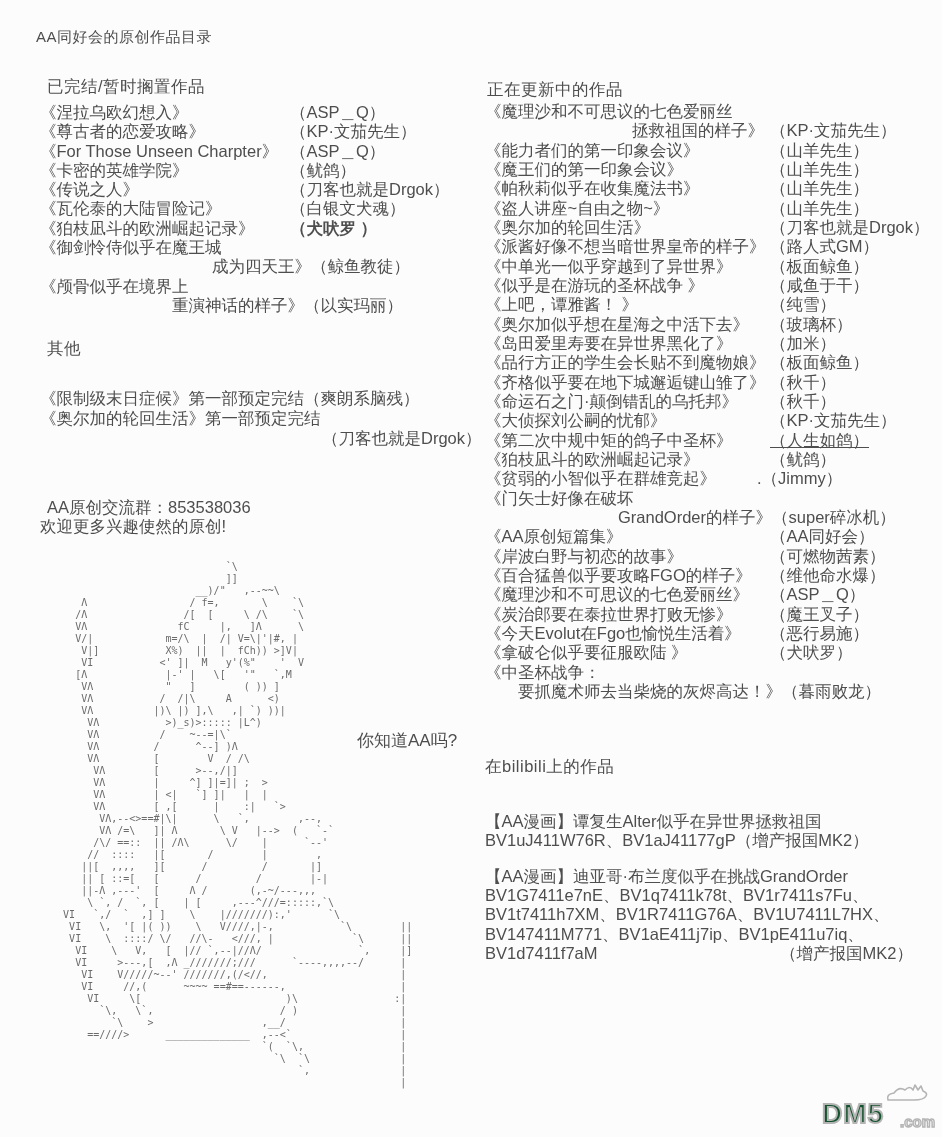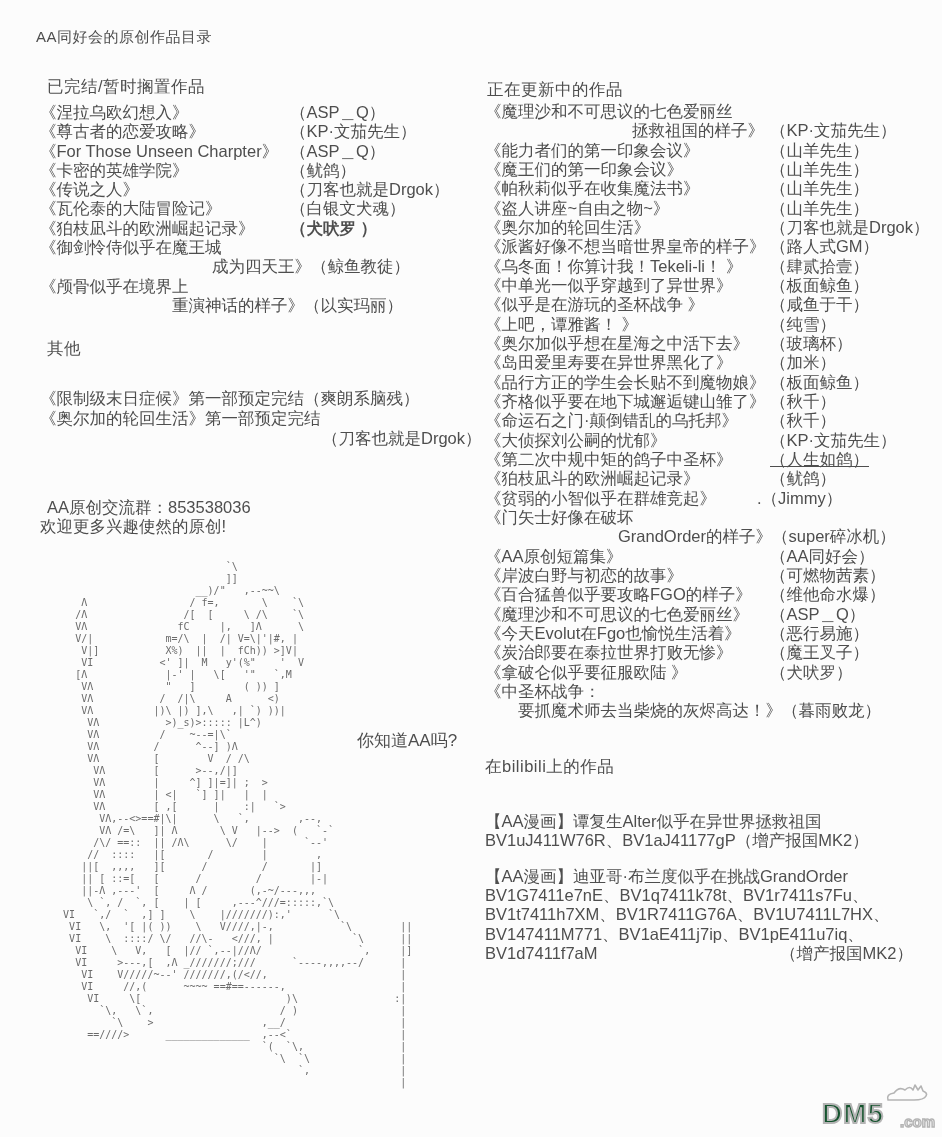--- a/index.html
+++ b/index.html
@@ -71,41 +71,40 @@
 <div class="abs section-header" style="left:487px;top:79px;">正在更新中的作品</div>
 <div class="list" id="updating-list" style="left:485px;top:102px;--lh:19.33px;">
     <div class="row"><span class="t">《魔理沙和不可思议的七色爱丽丝</span></div>
     <div class="row"><span class="t" style="padding-left: 147px;">拯救祖国的样子》</span><span class="a" style="left: 285px;">（KP·文茄先生）</span></div>
     <div class="row"><span class="t">《能力者们的第一印象会议》</span><span class="a" style="left: 285px;">（山羊先生）</span></div>
     <div class="row"><span class="t">《魔王们的第一印象会议》</span><span class="a" style="left: 285px;">（山羊先生）</span></div>
     <div class="row"><span class="t">《帕秋莉似乎在收集魔法书》</span><span class="a" style="left: 285px;">（山羊先生）</span></div>
     <div class="row"><span class="t">《盗人讲座~自由之物~》</span><span class="a" style="left: 285px;">（山羊先生）</span></div>
     <div class="row"><span class="t">《奥尔加的轮回生活》</span><span class="a" style="left: 285px;">（刀客也就是Drgok）</span></div>
     <div class="row"><span class="t">《派酱好像不想当暗世界皇帝的样子》</span><span class="a" style="left: 285px;">（路人式GM）</span></div>
-    <div class="row"><span class="t">《乌冬面！你算计我！Tekeli-li！ 》</span><span class="a" style="left: 285px;">（肆贰拾壹）</span></div>
     <div class="row"><span class="t">《中单光一似乎穿越到了异世界》</span><span class="a" style="left: 285px;">（板面鲸鱼）</span></div>
     <div class="row"><span class="t">《似乎是在游玩的圣杯战争 》</span><span class="a" style="left: 285px;">（咸鱼于干）</span></div>
     <div class="row"><span class="t">《上吧，谭雅酱！ 》</span><span class="a" style="left: 285px;">（纯雪）</span></div>
     <div class="row"><span class="t">《奥尔加似乎想在星海之中活下去》</span><span class="a" style="left: 285px;">（玻璃杯）</span></div>
     <div class="row"><span class="t">《岛田爱里寿要在异世界黑化了》</span><span class="a" style="left: 285px;">（加米）</span></div>
     <div class="row"><span class="t">《品行方正的学生会长贴不到魔物娘》</span><span class="a" style="left: 285px;">（板面鲸鱼）</span></div>
     <div class="row"><span class="t">《齐格似乎要在地下城邂逅键山雏了》</span><span class="a" style="left: 285px;">（秋千）</span></div>
     <div class="row"><span class="t">《命运石之门·颠倒错乱的乌托邦》</span><span class="a" style="left: 285px;">（秋千）</span></div>
     <div class="row"><span class="t">《大侦探刘公嗣的忧郁》</span><span class="a" style="left: 285px;">（KP·文茄先生）</span></div>
     <div class="row"><span class="t">《第二次中规中矩的鸽子中圣杯》</span><span class="a" style="left: 285px; text-decoration: underline;">（人生如鸽）</span></div>
     <div class="row"><span class="t">《狛枝凪斗的欧洲崛起记录》</span><span class="a" style="left: 285px;">（鱿鸽）</span></div>
     <div class="row"><span class="t">《贫弱的小智似乎在群雄竞起》</span><span class="a" style="left: 272px;">.（Jimmy）</span></div>
     <div class="row"><span class="t">《门矢士好像在破坏</span></div>
     <div class="row"><span class="t" style="padding-left: 133px;">GrandOrder的样子》（super碎冰机）</span></div>
     <div class="row"><span class="t">《AA原创短篇集》</span><span class="a" style="left: 285px;">（AA同好会）</span></div>
     <div class="row"><span class="t">《岸波白野与初恋的故事》</span><span class="a" style="left: 285px;">（可燃物茜素）</span></div>
     <div class="row"><span class="t">《百合猛兽似乎要攻略FGO的样子》</span><span class="a" style="left: 285px;">（维他命水爆）</span></div>
     <div class="row"><span class="t">《魔理沙和不可思议的七色爱丽丝》</span><span class="a" style="left: 285px;">（ASP＿Q）</span></div>
+    <div class="row"><span class="t">《炭治郎要在泰拉世界打败无惨》</span><span class="a" style="left: 285px;">（魔王叉子）</span></div>
     <div class="row"><span class="t">《今天Evolut在Fgo也愉悦生活着》</span><span class="a" style="left: 285px;">（恶行易施）</span></div>
-    <div class="row"><span class="t">《炭治郎要在泰拉世界打败无惨》</span><span class="a" style="left: 285px;">（魔王叉子）</span></div>
     <div class="row"><span class="t">《拿破仑似乎要征服欧陆 》</span><span class="a" style="left: 285px;">（犬吠罗）</span></div>
     <div class="row"><span class="t">《中圣杯战争：</span></div>
     <div class="row"><span class="t" style="padding-left: 33px;">要抓魔术师去当柴烧的灰烬高达！》（暮雨败龙）</span></div>
   </div>
 
 <div class="abs section-header" style="left:485px;top:756px;">在bilibili上的作品</div>
 <div class="list" id="bili-block1" style="left:485px;top:812px;--lh:19.3px;">
     <div class="row"><span class="t">【AA漫画】谭复生Alter似乎在异世界拯救祖国</span></div>
     <div class="row"><span class="t">BV1uJ411W76R、BV1aJ41177gP（增产报国MK2）</span></div>
   </div>

